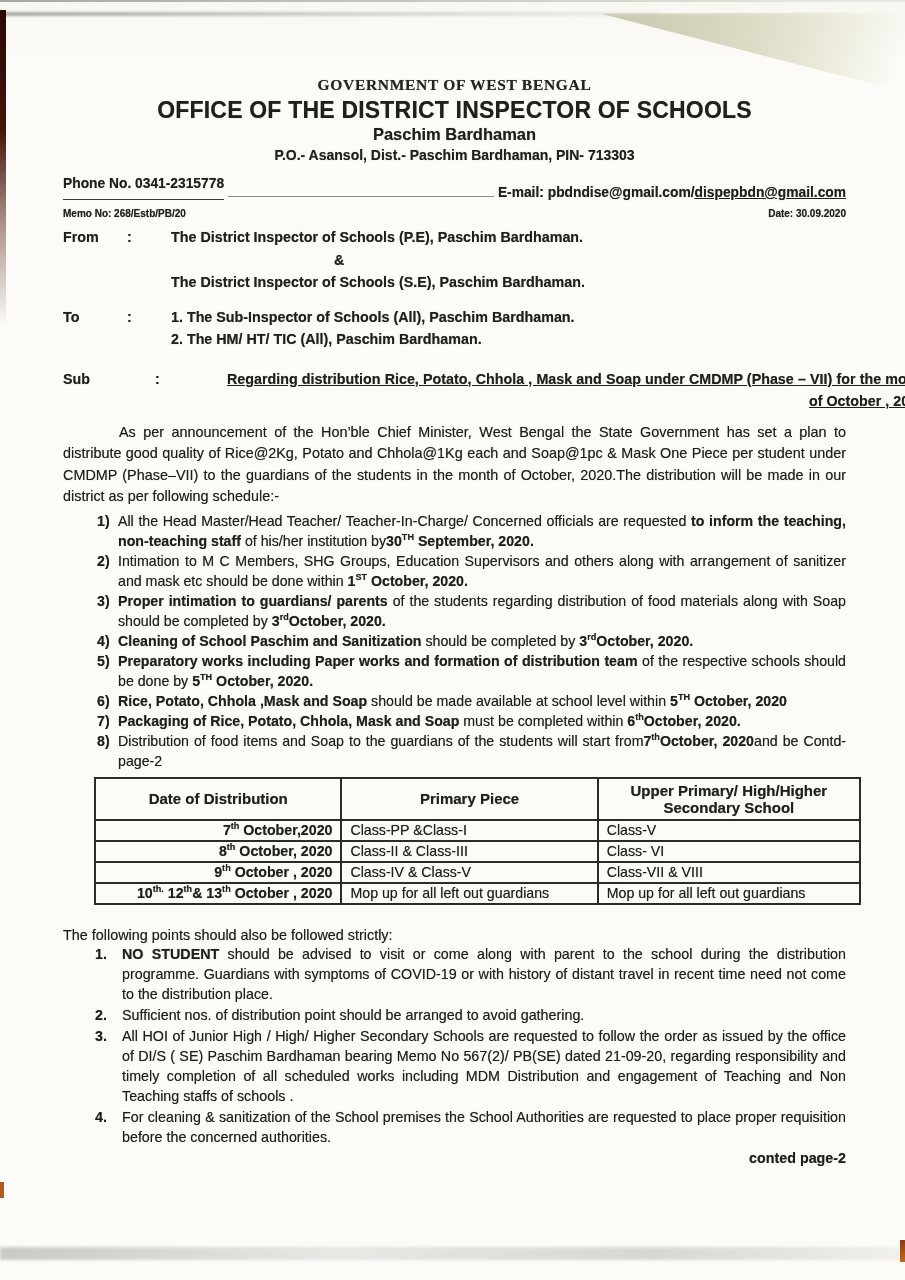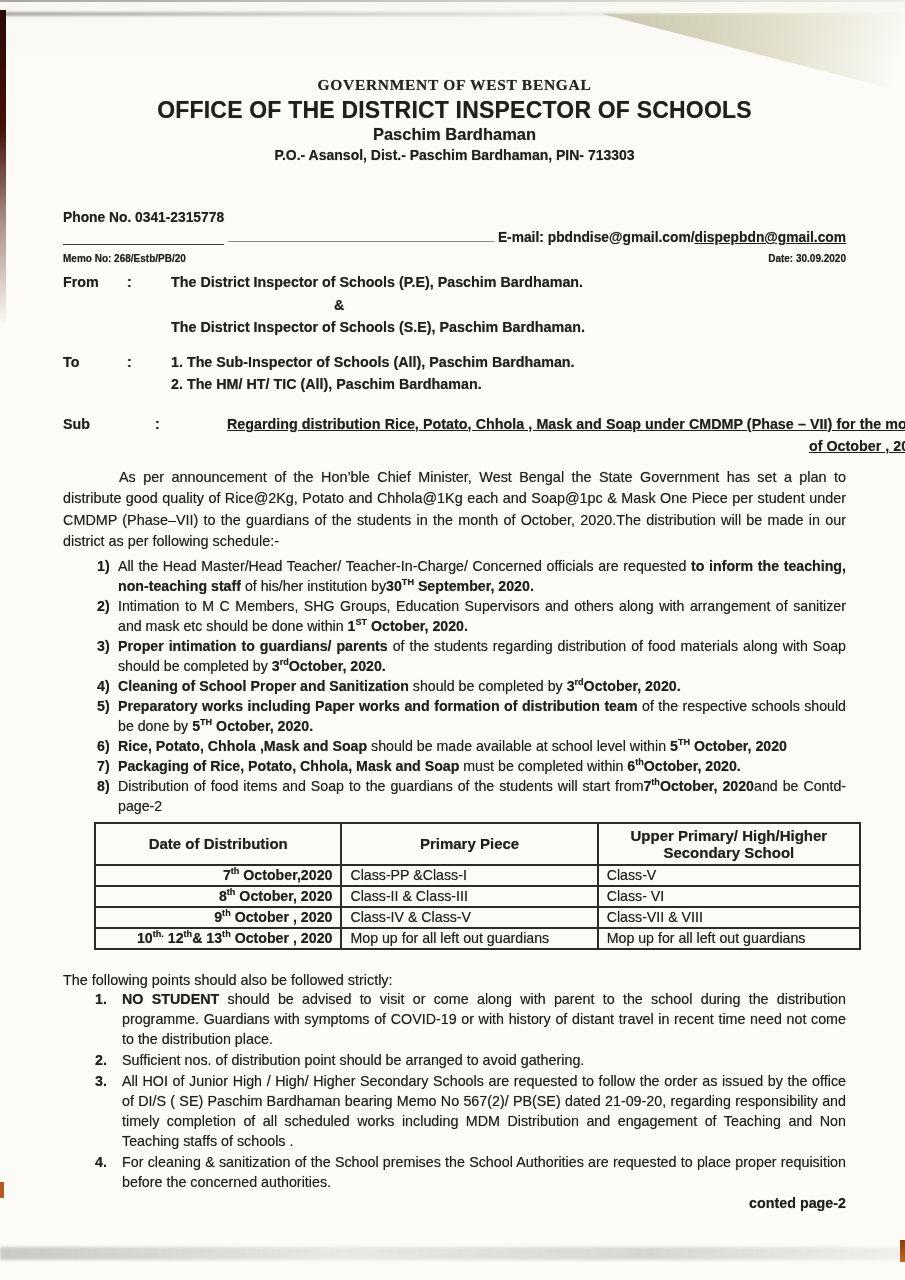--- a/index.html
+++ b/index.html
@@ -41,21 +41,21 @@
     padding:76px 59px 0 63px;
     text-shadow:0 0 .8px rgba(32,30,24,.55);
   }
   .hdr { text-align:center; }
   .h-govt { font-family:"Liberation Serif", serif; font-weight:700; font-size:15.5px; letter-spacing:.7px; color:#26251f; }
   .h-office { font-size:23px; font-weight:700; letter-spacing:.2px; margin-top:3px; }
   .h-district { font-size:16.5px; font-weight:700; margin-top:1px; }
   .h-address { font-size:14px; font-weight:700; margin-top:3px; }
 
   .contact-row { display:flex; align-items:flex-end; margin-top:13px; font-size:13.8px; font-weight:700; }
-  .phone { border-bottom:1.5px solid #3d3c38; padding-bottom:19px;margin-top:34px; }
+  .phone { border-bottom:1.5px solid #3d3c38; padding-bottom:8px; }
   .line-fill { flex:1; border-bottom:1.5px solid #8e8c84; margin:0 4px 3px 4px; height:10px; }
   .email-link { text-decoration:underline; }
   .memo-row { display:flex; justify-content:space-between; margin-top:8px; font-size:10px; font-weight:700; }
 
   .addr { display:flex; font-size:14.3px; line-height:22.5px; }
   .addr .lbl { width:64px; flex:none; font-weight:700; }
   .addr .col { width:44px; flex:none; font-weight:700; }
   .addr .lines { flex:1; }
   .from { margin-top:7px; }
   .from .lines div { font-weight:700; }
@@ -161,21 +161,21 @@
         <li>
           <span class="num">2)</span>
           <div class="txt"><span>Intimation to M C Members, SHG Groups, Education Supervisors and others along with arrangement of sanitizer and mask etc should be done within </span><span class="b">1</span><sup class="b">ST</sup><span class="b"> October, 2020.</span></div>
         </li>
         <li>
           <span class="num">3)</span>
           <div class="txt"><span class="b">Proper intimation to guardians/ parents</span><span> of the students regarding distribution of food materials along with Soap should be completed by </span><span class="b">3</span><sup class="b">rd</sup><span class="b">October, 2020.</span></div>
         </li>
         <li>
           <span class="num">4)</span>
-          <div class="txt"><span class="b">Cleaning of School Proper and Sanitization</span><span> should be completed by </span><span class="b">3</span><sup class="b">rd</sup><span class="b">October, 2020.</span></div>
+          <div class="txt"><span class="b">Cleaning of School Paschim and Sanitization</span><span> should be completed by </span><span class="b">3</span><sup class="b">rd</sup><span class="b">October, 2020.</span></div>
         </li>
         <li>
           <span class="num">5)</span>
           <div class="txt"><span class="b">Preparatory works including Paper works and formation of distribution team</span><span> of the respective schools should be done by </span><span class="b">5</span><sup class="b">TH</sup><span class="b"> October, 2020.</span></div>
         </li>
         <li>
           <span class="num">6)</span>
           <div class="txt"><span class="b">Rice, Potato, Chhola ,Mask and Soap</span><span> should be made available at school level within </span><span class="b">5</span><sup class="b">TH</sup><span class="b"> October, 2020</span></div>
         </li>
         <li>

